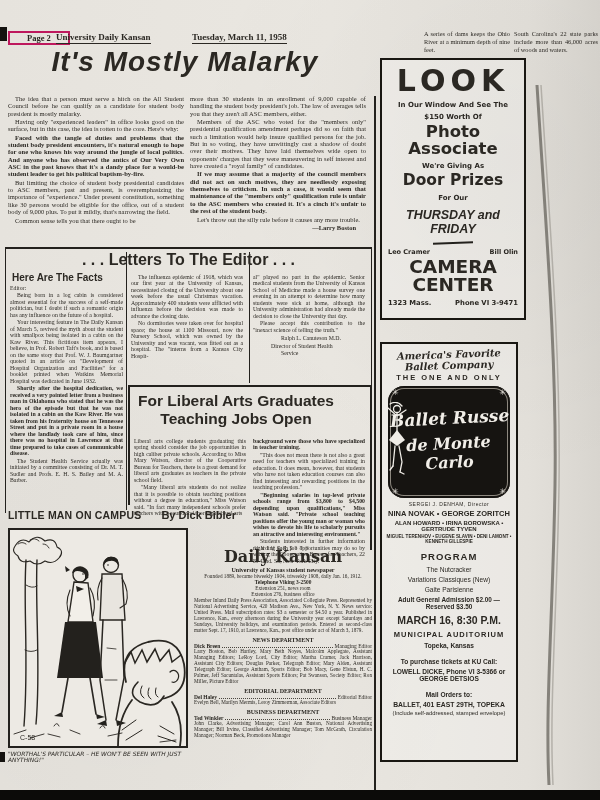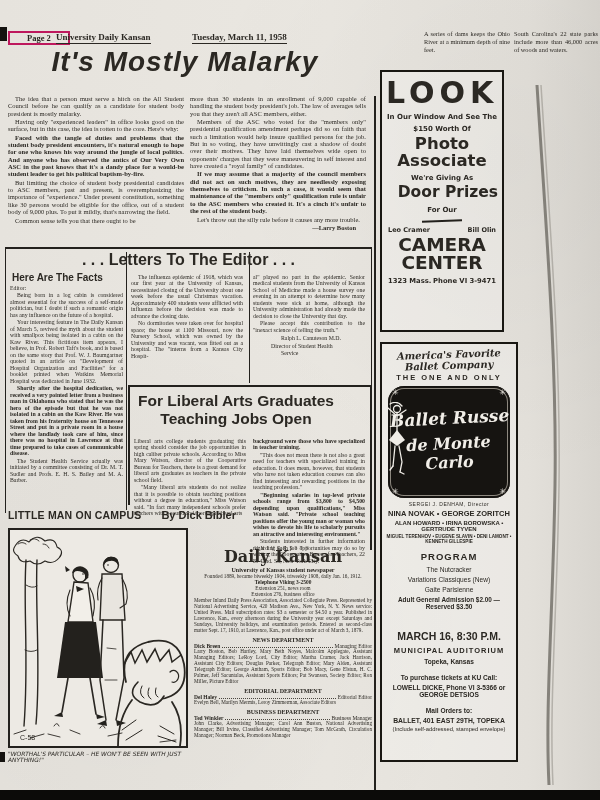--- a/index.html
+++ b/index.html
@@ -189,28 +189,29 @@
 
   <div class="ctr" style="font-size:6px;font-weight:bold;margin-top:3px;">BUSINESS DEPARTMENT</div>
   <div class="leader" style="font-size:5.5px;">
     <span style="font-weight:bold;">Ted Winkler</span>
     <span class="dots"></span>
     <span>Business Manager</span>
   </div>
   <div class="just" style="font-size:5.2px;line-height:1.15;">John Clarke, Advertising Manager; Carol Ann Buston, National Advertising Manager; Bill Irvine, Classified Advertising Manager; Tom McGrath, Circulation Manager; Norman Beck, Promotions Manager</div>
 </div>
 
-<div class="abs adbox ink ctr dv" style="left:380px;top:70px;width:124px;height:262px;padding:6px 4px;">
+<div class="abs adbox ink ctr dv" style="left:380px;top:58px;width:146px;height:262px;padding:6px 4px;">
   <div style="font-size:30px;font-weight:bold;letter-spacing:5px;line-height:1;">LOOK</div>
   <div style="font-size:7px;font-weight:bold;margin-top:5px;">In Our Window And See The</div>
   <div style="font-size:7px;font-weight:bold;margin-top:4px;">$150 Worth Of</div>
   <div style="font-size:16.5px;font-weight:bold;margin-top:3px;line-height:1;">Photo Associate</div>
   <div style="font-size:7px;font-weight:bold;margin-top:5px;">We're Giving As</div>
-  <div style="font-size:15.5px;font-weight:bold;margin-top:3px;line-height:1;text-align:right;">Door Prizes</div>
+  <div style="font-size:15.5px;font-weight:bold;margin-top:3px;line-height:1;">Door Prizes</div>
   <div style="font-size:7px;font-weight:bold;margin-top:5px;">For Our</div>
+  <div class="sans" style="font-size:12.5px;font-style:italic;font-weight:bold;margin-top:6px;">THURSDAY and FRIDAY</div>
   <div style="width:40px;height:2px;background:#23211d;margin:6px auto 0;transform:rotate(-2deg);"></div>
   <div style="display:flex;justify-content:space-between;font-size:6.5px;font-weight:bold;margin-top:4px;padding:0 2px;">
     <span>Leo Cramer</span>
     <span>Bill Olin</span>
   </div>
   <div style="font-size:18.5px;font-weight:bold;margin-top:2px;line-height:1;">CAMERA CENTER</div>
   <div style="display:flex;justify-content:space-between;font-size:6.8px;font-weight:bold;margin-top:4px;padding:0 2px;">
     <span>1323 Mass.</span>
     <span>Phone VI 3-9471</span>
   </div>
@@ -239,21 +240,21 @@
   </div>
   <div class="sans" style="font-size:5px;margin-top:3px;letter-spacing:0.5px;">SERGEI J. DENHAM, Director</div>
   <div class="sans" style="font-size:7.5px;font-weight:bold;margin-top:2px;">NINA NOVAK • GEORGE ZORITCH</div>
   <div class="sans" style="font-size:6px;font-weight:bold;margin-top:2px;">ALAN HOWARD • IRINA BOROWSKA • GERTRUDE TYVEN</div>
   <div class="sans" style="font-size:4.6px;font-weight:bold;margin-top:2px;">MIGUEL TERENHOV • EUGENE SLAVIN • DENI LAMONT • KENNETH GILLESPIE</div>
   <div class="sans" style="font-size:9.5px;font-weight:bold;letter-spacing:1px;margin-top:7px;">PROGRAM</div>
   <div class="sans" style="font-size:6.6px;margin-top:4px;">The Nutcracker</div>
   <div class="sans" style="font-size:6.6px;margin-top:3px;">Variations Classiques (New)</div>
   <div class="sans" style="font-size:6.6px;margin-top:3px;">Gaite Parisienne</div>
   <div class="sans" style="font-size:6.4px;font-weight:bold;margin-top:3px;">Adult General Admission $2.00 — Reserved $3.50</div>
-  <div class="sans" style="font-size:10.5px;font-weight:bold;margin-top:20px;">MARCH 16, 8:30 P.M.</div>
+  <div class="sans" style="font-size:10.5px;font-weight:bold;margin-top:4px;">MARCH 16, 8:30 P.M.</div>
   <div class="sans" style="font-size:7.5px;font-weight:bold;letter-spacing:1px;margin-top:4px;">MUNICIPAL AUDITORIUM</div>
   <div class="sans" style="font-size:6.6px;font-weight:bold;margin-top:3px;">Topeka, Kansas</div>
   <div class="sans" style="font-size:6.6px;font-weight:bold;margin-top:9px;">To purchase tickets at KU Call:</div>
   <div class="sans" style="font-size:6.6px;font-weight:bold;margin-top:3px;">LOWELL DICKE, Phone VI 3-5366 or GEORGE DETSIOS</div>
   <div class="sans" style="font-size:6.6px;font-weight:bold;margin-top:9px;">Mail Orders to:</div>
   <div class="sans" style="font-size:6.8px;font-weight:bold;margin-top:3px;">BALLET, 401 EAST 29TH, TOPEKA</div>
   <div class="sans" style="font-size:5.8px;margin-top:2px;">(Include self-addressed, stamped envelope)</div>
 </div>
 
 </body></html>

